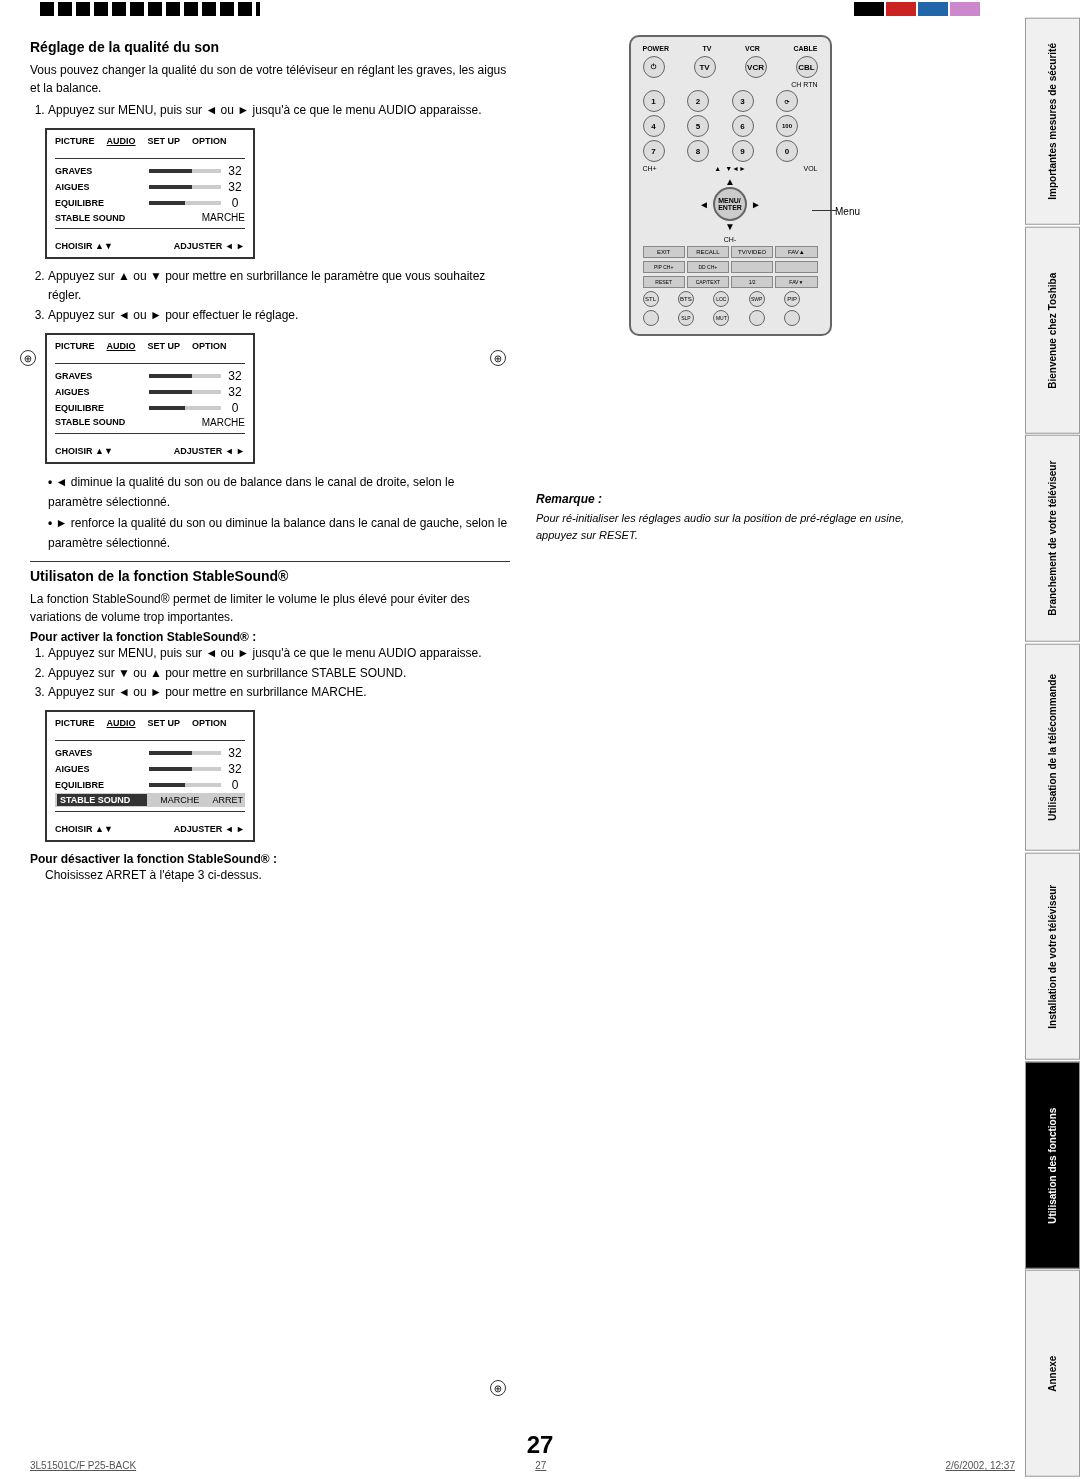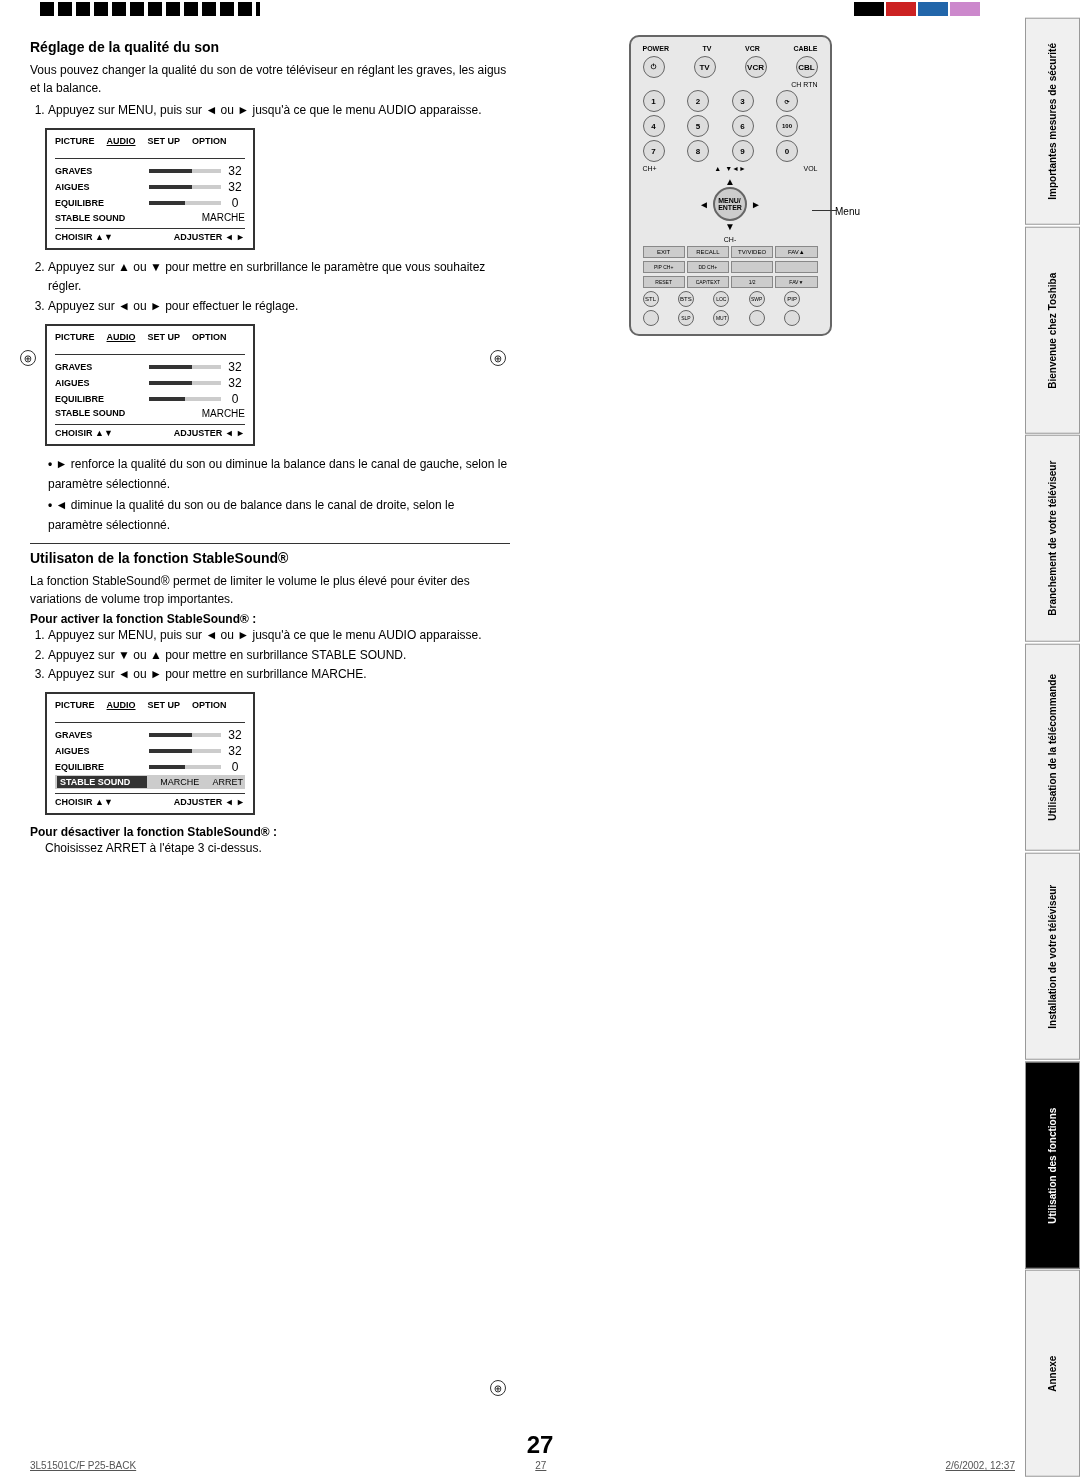--- a/index.html
+++ b/index.html
@@ -183,21 +183,21 @@
       background: #333;
     }
     .menu-row .value {
       font-size: 12px;
       width: 20px;
       text-align: center;
     }
     .menu-footer {
       border-top: 1px solid #333;
       margin-top: 4px;
-      padding-top: 3px;
+      padding-top: 12px;
       display: flex;
       justify-content: space-between;
       font-size: 9px;
       font-weight: bold;
       gap: 32px;
     }
 
     
     .remote-container {
       margin-top: 10px;
@@ -436,22 +436,22 @@
         <span class="label">STABLE SOUND</span>
         <span>MARCHE</span>
       </div>
       <div class="menu-footer">
         <span>CHOISIR  ▲▼</span>
         <span>ADJUSTER ◄ ►</span>
       </div>
     </div>
 
     <ul>
+      <li><span>◄ diminue la qualité du son ou de balance dans le canal de droite, selon le paramètre sélectionné.</span></li>
       <li><span>► renforce la qualité du son ou diminue la balance dans le canal de gauche, selon le paramètre sélectionné.</span></li>
-      <li><span>◄ diminue la qualité du son ou de balance dans le canal de droite, selon le paramètre sélectionné.</span></li>
     </ul>
 
     <div class="divider-line"></div>
 
     <h2>Utilisaton de la fonction StableSound®</h2>
     <p class="body-text">La fonction StableSound® permet de limiter le volume le plus élevé pour éviter des variations de volume trop importantes.</p>
     <p class="bold-label">Pour activer la fonction StableSound® :</p>
 
     <ol>
       <li><span>Appuyez sur MENU, puis sur ◄ ou ► jusqu'à ce que le menu AUDIO apparaisse.</span></li>
@@ -599,20 +599,24 @@
           <div class="remote-circle-sm"></div>
         </div>
       </div>
 
       <div style="position:relative;width:190px;margin-top:-130px;margin-left:30px;">
         <div style="position:absolute;left:185px;top:0;font-size:10px;white-space:nowrap;">Menu</div>
         <div style="position:absolute;left:162px;top:4px;width:25px;height:1px;background:#333;"></div>
       </div>
     </div>
 
+    <div style="margin-top:280px;padding:6px;border-left:none;">
+      <p style="font-style:italic;font-weight:bold;font-size:12px;">Remarque :</p>
+      <p style="font-style:italic;font-size:11px;line-height:1.5;margin-top:4px;">Pour ré-initialiser les réglages audio sur la position de pré-réglage en usine, appuyez sur RESET.</p>
+    </div>
 
   </div>
 
 </div>
 
 <div class="registration-circle" style="left:20px;top:350px;">⊕</div>
 
 <div class="registration-circle" style="left:490px;top:350px;">⊕</div>
 
 <div class="registration-circle" style="left:490px;top:1380px;">⊕</div>

